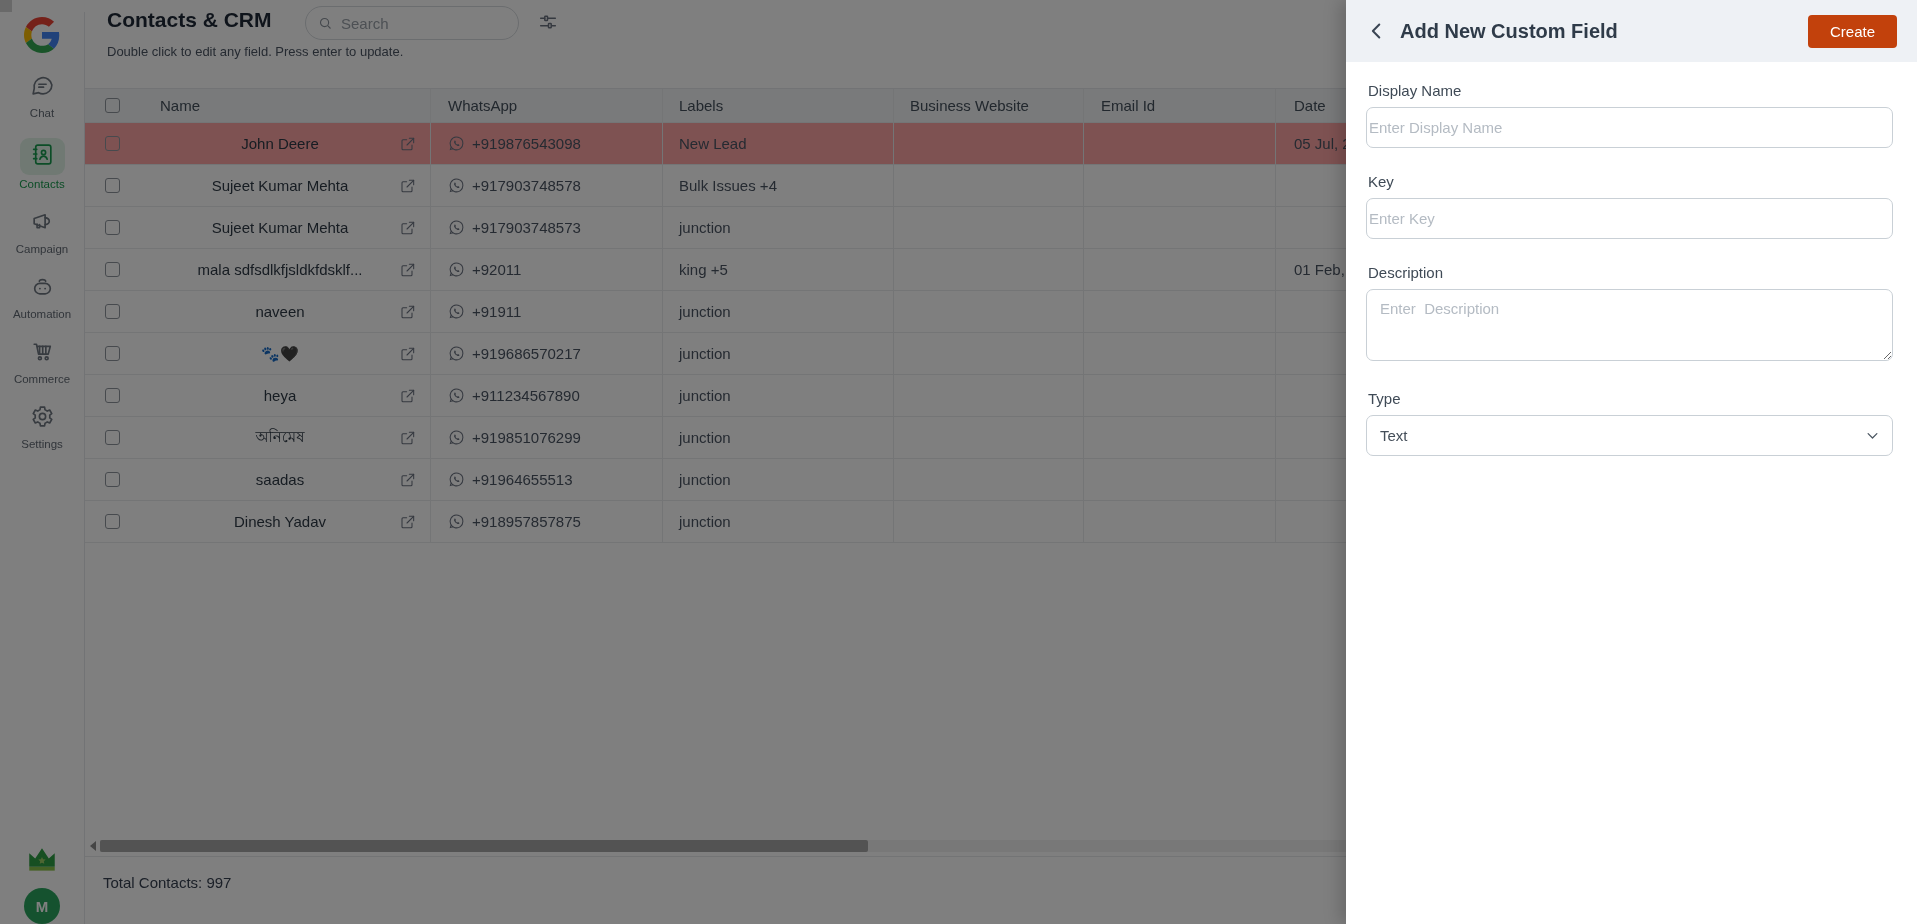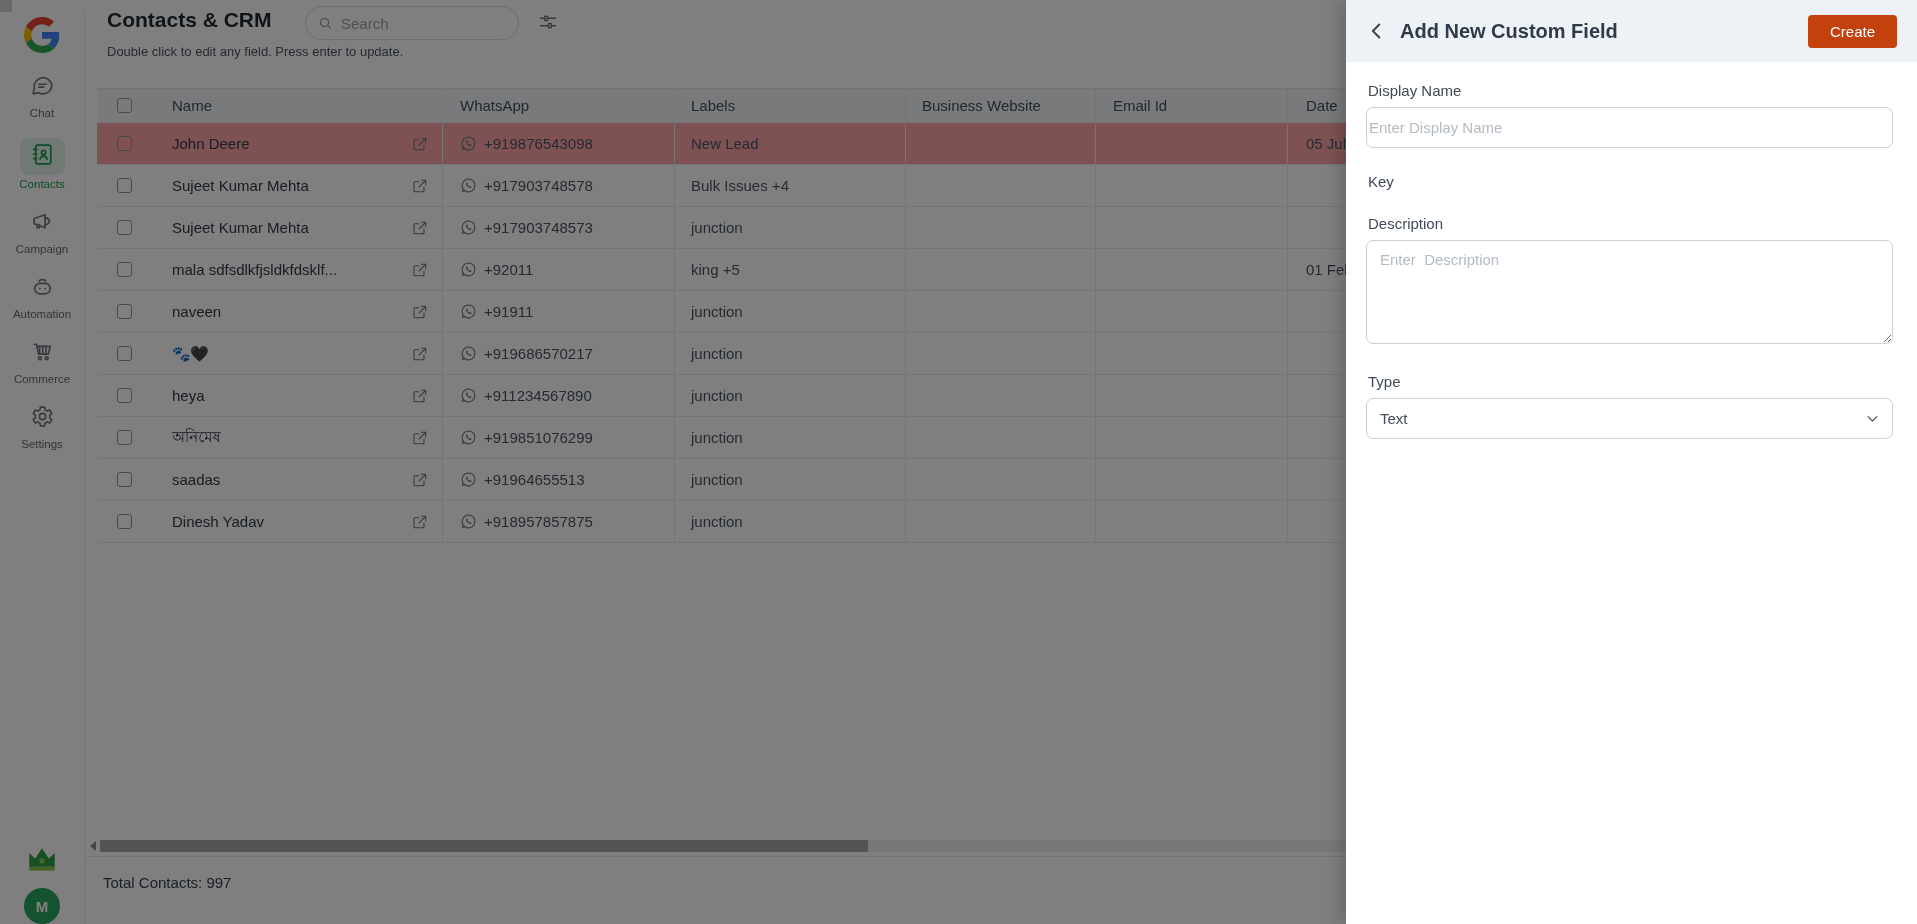--- a/index.html
+++ b/index.html
@@ -31,21 +31,21 @@
   .page-sub { position:absolute; left:22px; top:44px; font-size:13px; color:#4b5563; }
   .search-box { position:absolute; left:220px; top:6px; width:214px; height:34px; border:1px solid #d6dade;
     border-radius:17px; display:flex; align-items:center; padding:0 12px; gap:8px; background:#fff; }
   .search-box svg { width:15px; height:15px; stroke:#8a919a; fill:none; stroke-width:1.8; flex:none; }
   .search-box input { border:none; outline:none; font-size:15px; width:100%; background:transparent; color:#404040;
     font-family:"Liberation Sans", sans-serif; }
   .search-box input::placeholder { color:#9aa1a9; }
   .filter-btn { position:absolute; left:452px; top:11px; width:22px; height:22px; cursor:pointer; }
   .filter-btn svg { width:22px; height:22px; stroke:#6b7280; fill:none; stroke-width:1.6; stroke-linecap:round; }
   
-  .tbl { position:absolute; left:12px; top:88px; width:1371px; border-top:1px solid #e5e7eb; }
+  .tbl { position:absolute; left:0; top:88px; width:1371px; border-top:1px solid #e5e7eb;text-align:center; }
   .trow { display:flex; align-items:center; height:42px; border-bottom:1px solid #e9eaec; font-size:15px; }
   .thead { height:34px; background:#f3f4f6; font-size:15px; color:#4b5563; }
   .cell { height:100%; display:flex; align-items:center; border-right:1px solid #e9eaec; overflow:hidden; white-space:nowrap; }
   .c-check { width:55px; border-right:none; padding-left:20px; }
   .c-name  { width:291px; padding-left:20px; padding-right:14px; color:#2f3a46; font-weight:500; }
   .c-name .nm { flex:1; overflow:hidden; text-overflow:ellipsis; }
   .c-wa    { width:232px; padding-left:17px; gap:7px; color:#4b5563; }
   .c-label { width:231px; padding-left:16px; color:#4b5563; }
   .c-web   { width:190px; padding-left:16px; color:#4b5563; }
   .c-email { width:192px; padding-left:17px; color:#4b5563; }
@@ -74,21 +74,21 @@
   .back-btn { width:22px; height:22px; cursor:pointer; flex:none; }
   .back-btn svg { width:22px; height:22px; stroke:#3a4553; fill:none; stroke-width:2.2; stroke-linecap:round; stroke-linejoin:round; }
   .panel-title { font-size:20px; font-weight:600; color:#2f3b49; margin-left:12px; }
   .create-btn { margin-left:auto; background:#c2410c; color:#fff; border:none; border-radius:4px;
     padding:8px 22px; font-size:15px; cursor:pointer; font-family:"Liberation Sans", sans-serif; }
   .panel-body { padding:20px 24px 0 20px; }
   .field { margin-bottom:25px; }
   .field-label { display:block; font-size:15px; color:#3f4a56; margin:0 0 8px 2px; }
   .field input[type=text] { width:100%; height:41px; border:1px solid #c9d0d6; border-radius:7px; padding:0 2px;
     font-size:15px; color:#333; outline:none; font-family:"Liberation Sans", sans-serif; }
-  .field textarea { width:100%; height:104px; border:1px solid #c9d0d6; border-radius:7px; padding:10px 13px;
+  .field textarea { width:100%; height:72px; border:1px solid #c9d0d6; border-radius:7px; padding:10px 13px;
     font-size:15px; color:#333; outline:none; font-family:"Liberation Sans", sans-serif; resize:both; }
   .field input::placeholder, .field textarea::placeholder { color:#b4bbc3; }
   .select-wrap { position:relative;border-radius:7px; }
   .select-wrap select { width:100%; height:41px; border:1px solid #c9d0d6; border-radius:7px; padding:0 13px;
     font-size:15px; color:#444e59; background:#fff; appearance:none; -webkit-appearance:none; outline:none;
     font-family:"Liberation Sans", sans-serif; cursor:pointer; }
   .select-chevron { position:absolute; right:13px; top:13px; width:15px; height:15px; pointer-events:none; }
   .select-chevron svg { width:15px; height:15px; stroke:#4a5560; fill:none; stroke-width:2; stroke-linecap:round; stroke-linejoin:round; }
 </style>
 </head>
@@ -599,20 +599,21 @@
     <span class="panel-title">Add New Custom Field</span>
     <button class="create-btn">Create</button>
   </div>
   <div class="panel-body">
     <div class="field">
       <label class="field-label">Display Name</label>
       <input type="text" placeholder="Enter Display Name" style="">
     </div>
     <div class="field">
       <label class="field-label">Key</label>
+      <input type="text" placeholder="Enter Key" style="">
     </div>
     <div class="field">
       <label class="field-label">Description</label>
       <textarea placeholder="Enter  Description" style=""></textarea>
     </div>
     <div class="field">
       <label class="field-label">Type</label>
       <div class="select-wrap">
         <select>
           <option>Text</option>

